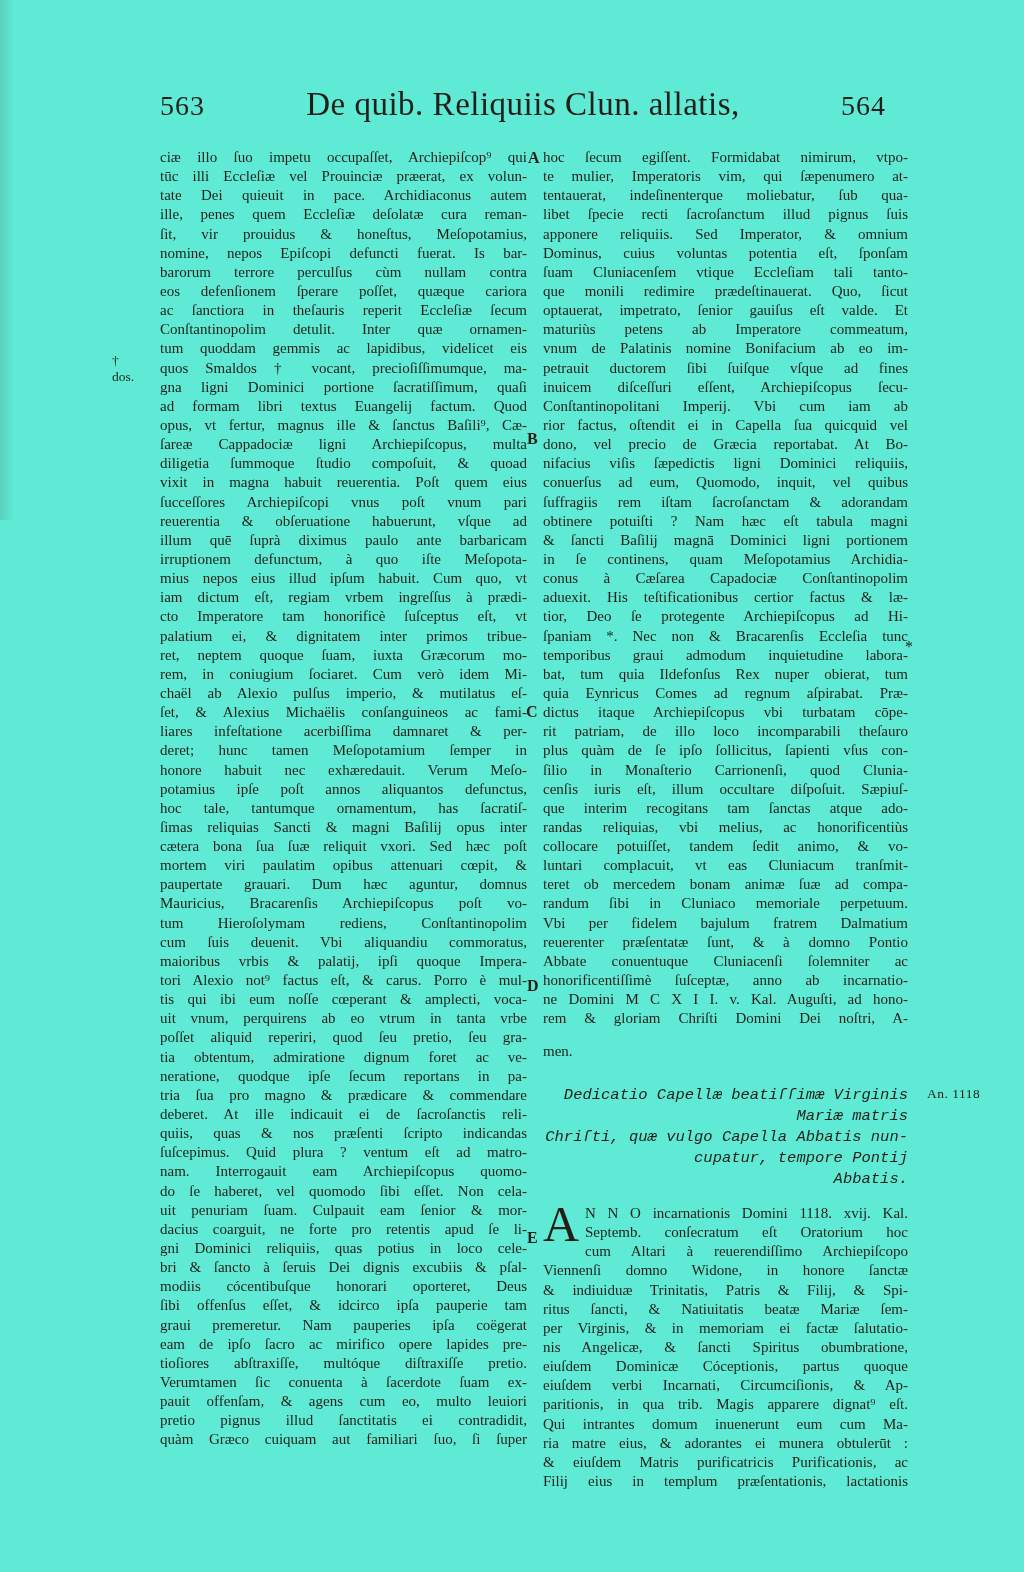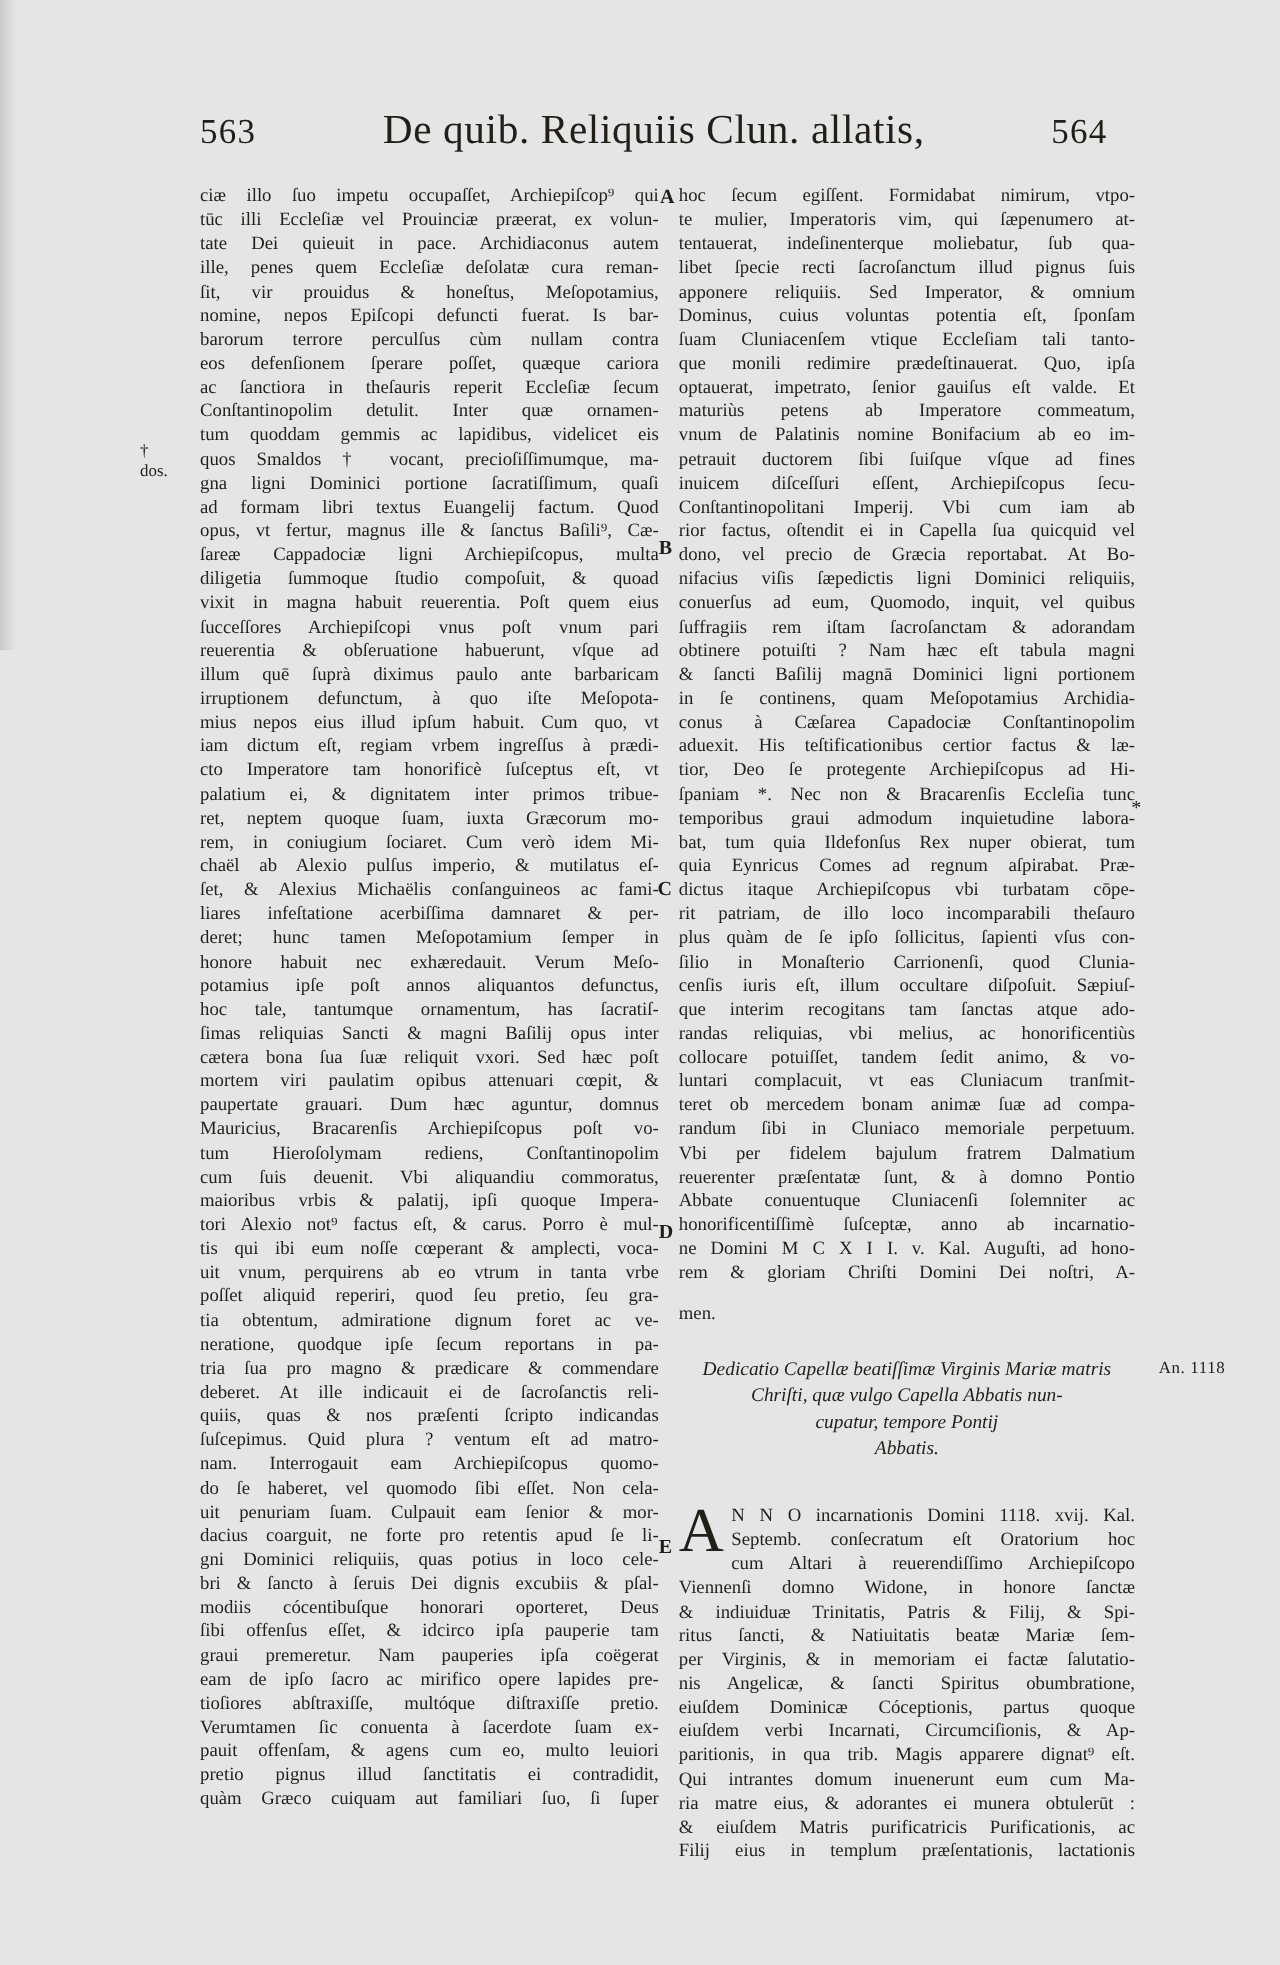--- a/index.html
+++ b/index.html
@@ -1,20 +1,20 @@
 <!DOCTYPE html>
 <html><head>
 <meta charset="utf-8">
 <style>
   html,body { margin:0; padding:0; }
   #page {
     position: relative;
     width: 1024px;
     height: 1572px;
-    background: #e5e5e5;
+    background: #5eead4;
     font-family: "Liberation Serif", "DejaVu Serif", serif;
     color: #221f19;
     overflow: hidden;
   }
   
   #page::before {
     content:"";
     position:absolute; left:0; top:0; width:14px; height:520px;
     background: linear-gradient(to right, rgba(90,88,80,0.18), rgba(90,88,80,0));
     pointer-events:none;
@@ -39,21 +39,22 @@
   }
   .line { white-space:normal; }
   #right-col-part1 .line:last-child { text-align-last:left;margin-top:14px; }
   #section-heading {
     position:absolute; left:543px; top:1085px; width:365px;
   }
   .heading-line {
     font-style:italic;
     font-size:15.5px;
     line-height:21px;
-    text-align:center;
+    text-align:right;
+    font-family:Liberation Mono, monospace;
   }
   #right-col-part2 {
     position:absolute; left:543px; top:1204px; width:365px;
   }
   #dropcap {
     float:left;
     font-size:50px;
     line-height:38px;
     height:38px;
     width:40px;
@@ -158,21 +159,21 @@
     </div>
 
   <div id="right-col-part1">
       <div class="line">hoc ſecum egiſſent. Formidabat nimirum, vtpo-</div>
       <div class="line">te mulier, Imperatoris vim, qui ſæpenumero at-</div>
       <div class="line">tentauerat, indeſinenterque moliebatur, ſub qua-</div>
       <div class="line">libet ſpecie recti ſacroſanctum illud pignus ſuis</div>
       <div class="line">apponere reliquiis. Sed Imperator, &amp; omnium</div>
       <div class="line">Dominus, cuius voluntas potentia eſt, ſponſam</div>
       <div class="line">ſuam Cluniacenſem vtique Eccleſiam tali tanto-</div>
-      <div class="line">que monili redimire prædeſtinauerat. Quo, ipſa</div>
+      <div class="line">que monili redimire prædeſtinauerat. Quo, ſicut</div>
       <div class="line">optauerat, impetrato, ſenior gauiſus eſt valde. Et</div>
       <div class="line">maturiùs petens ab Imperatore commeatum,</div>
       <div class="line">vnum de Palatinis nomine Bonifacium ab eo im-</div>
       <div class="line">petrauit ductorem ſibi ſuiſque vſque ad fines</div>
       <div class="line">inuicem diſceſſuri eſſent, Archiepiſcopus ſecu-</div>
       <div class="line">Conſtantinopolitani Imperij. Vbi cum iam ab</div>
       <div class="line">rior factus, oſtendit ei in Capella ſua quicquid vel</div>
       <div class="line">dono, vel precio de Græcia reportabat. At Bo-</div>
       <div class="line">nifacius viſis ſæpedictis ligni Dominici reliquiis,</div>
       <div class="line">conuerſus ad eum, Quomodo, inquit, vel quibus</div>

